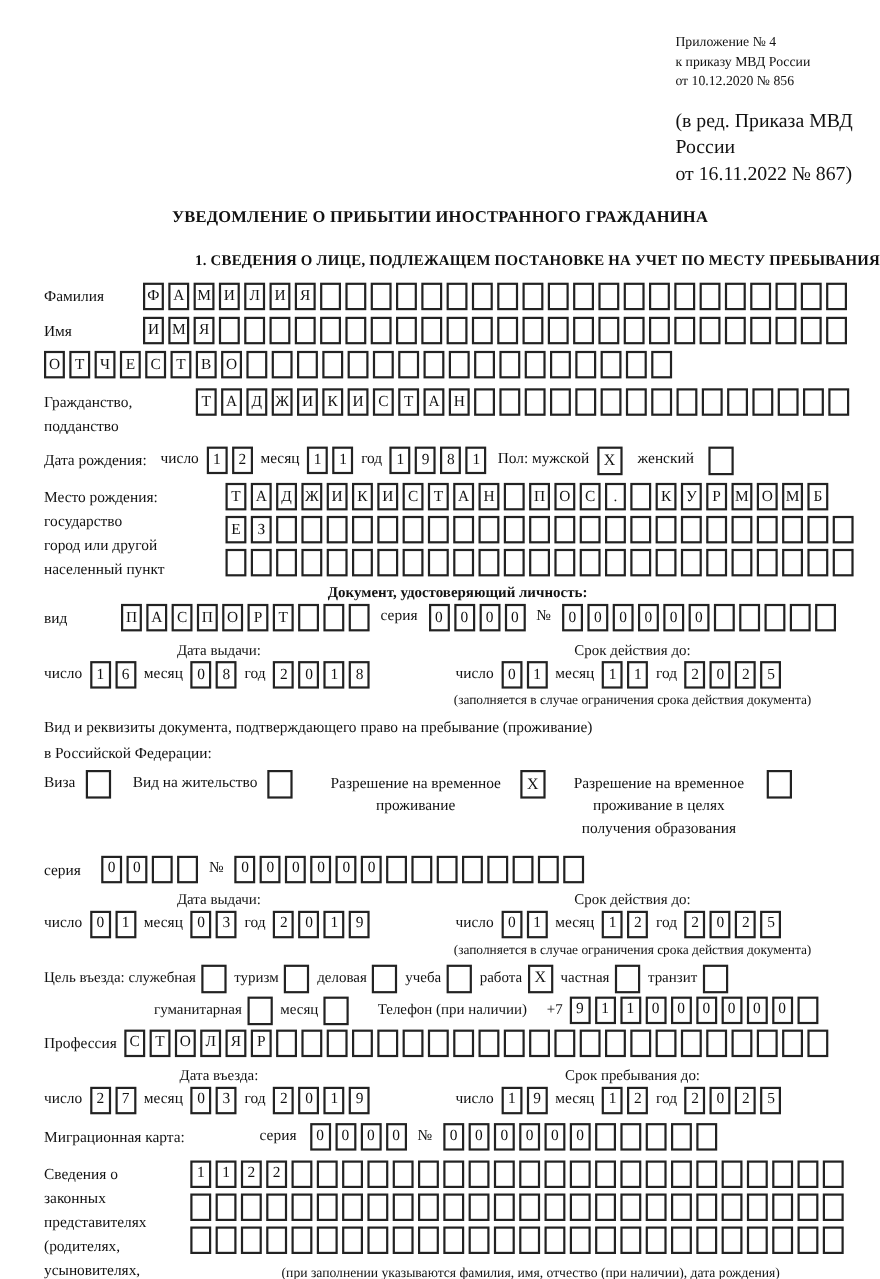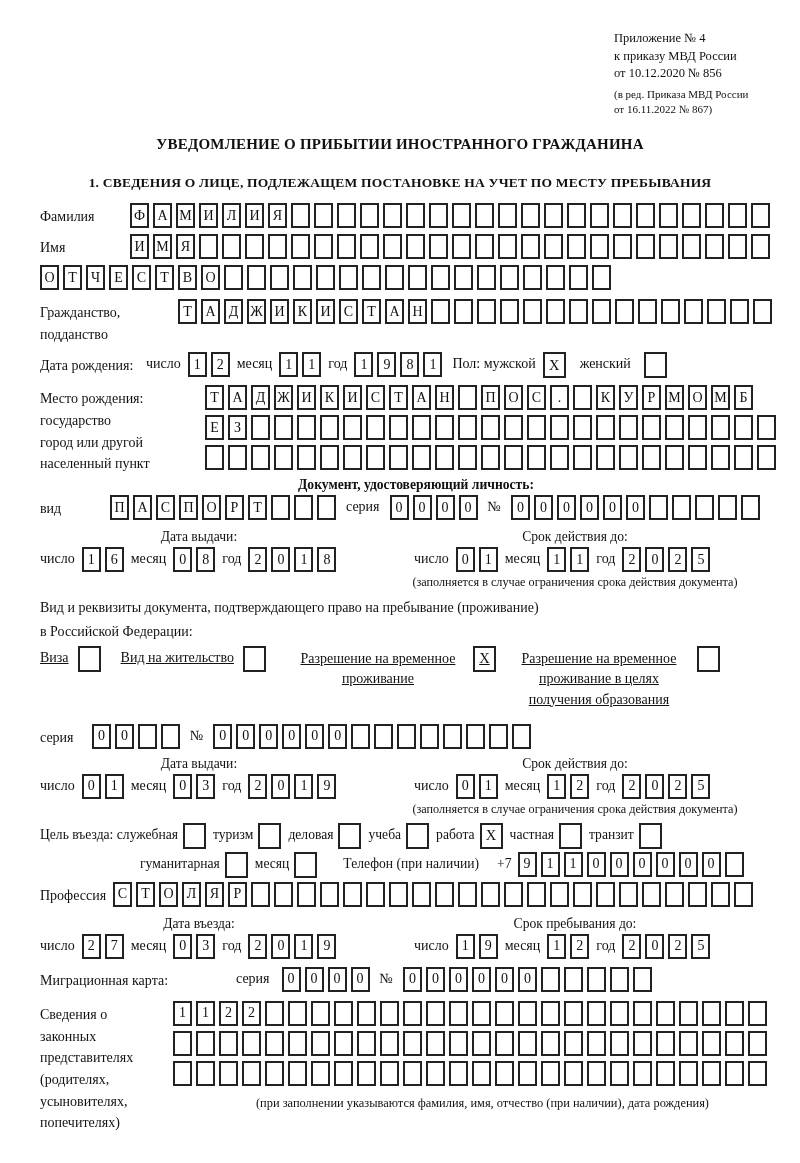--- a/index.html
+++ b/index.html
@@ -3,25 +3,25 @@
 <meta charset="utf-8">
 <style>
   html,body { margin:0; padding:0; background:#fff; }
   .page {
     width:800px; height:1163px; background:#ffffff; color:#111;
     font-family:"Liberation Serif","DejaVu Serif",serif;
     font-size:14px; box-sizing:border-box; padding-top:30px;
     overflow:hidden; position:relative;
   }
   .hdr { margin-left:614px; font-size:12.5px; line-height:1.4; white-space:pre-line; }
-  .hdr-amend { margin-left:614px; font-size:11px; line-height:1.38; margin-top:4px; white-space:pre-line; }
+  .hdr-amend { margin-left:614px; font-size:18px; line-height:1.38; margin-top:14px; white-space:pre-line; }
   .form-label { text-align:right; padding-right:36px; font-weight:bold; font-size:14.5px; margin-top:12px; letter-spacing:.4px; }
   .title { text-align:center; font-weight:bold; font-size:15px; margin-top:16px; line-height:1.5; letter-spacing:.2px; }
   .uline { display:inline-block; width:56px; border-bottom:2px solid #222; height:13px; margin-left:10px; }
-  .sec-heading { text-align:center; font-weight:bold; font-size:13.5px; margin-top:20px; letter-spacing:.2px; }
+  .sec-heading { text-align:right; font-weight:bold; font-size:13.5px; margin-top:20px; letter-spacing:.2px; }
   .body { padding:12px 8px 0 40px; }
   .frow { display:flex; align-items:flex-start; }
   .flabel { flex:none; white-space:pre-line; line-height:1.55; padding-top:3px; height:25px; overflow:visible; }
   .cellrow { display:inline-flex; gap:4px; flex:none; }
   .cell {
     width:19px; height:25px; border:2px solid #222; box-sizing:border-box; flex:none;
     display:inline-flex; align-items:center; justify-content:center; font-size:14px; background:#fff;
   }
   .checkbox {
     width:23px; height:26px; border:2px solid #222; box-sizing:border-box; flex:none;
@@ -33,21 +33,21 @@
   .doc-heading { text-align:center; font-weight:bold; font-size:13.6px; margin:2px 0 2px; }
   .dates-row { margin-top:2px; }
   .dcol-l { width:318px; flex:none; }
   .dcol-r { flex:1; }
   .dhead { text-align:center; font-size:13.6px; margin-bottom:2px; }
   .dline { display:flex; align-items:flex-start; }
   .dline-r { margin-left:56px; }
   .dnote { font-size:12.2px; margin-top:3px; text-align:center; white-space:nowrap; }
   .intro { white-space:pre-line; line-height:1.7; margin-top:4px; }
   .permits { margin-top:2px; margin-bottom:6px; }
-  .permit { display:flex; align-items:flex-start; gap:9px; flex:none;text-decoration:underline; }
+  .permit { display:flex; align-items:flex-start; gap:9px; flex:none; }
   .permit-label { padding-top:4px; }
   .permit-label.c { text-align:center; line-height:1.45; padding-top:3px; }
   .plbl { padding-top:4px; flex:none; }
   .purpose-row { font-size:13.6px; }
   .purpose-row .checkbox { margin-right:7px; margin-left:5px; }
   .reps-note { font-size:12.4px; margin-top:10px; text-align:center; }
   .sexbox { margin-left:6px; }
 </style>
 </head>
 <body>

